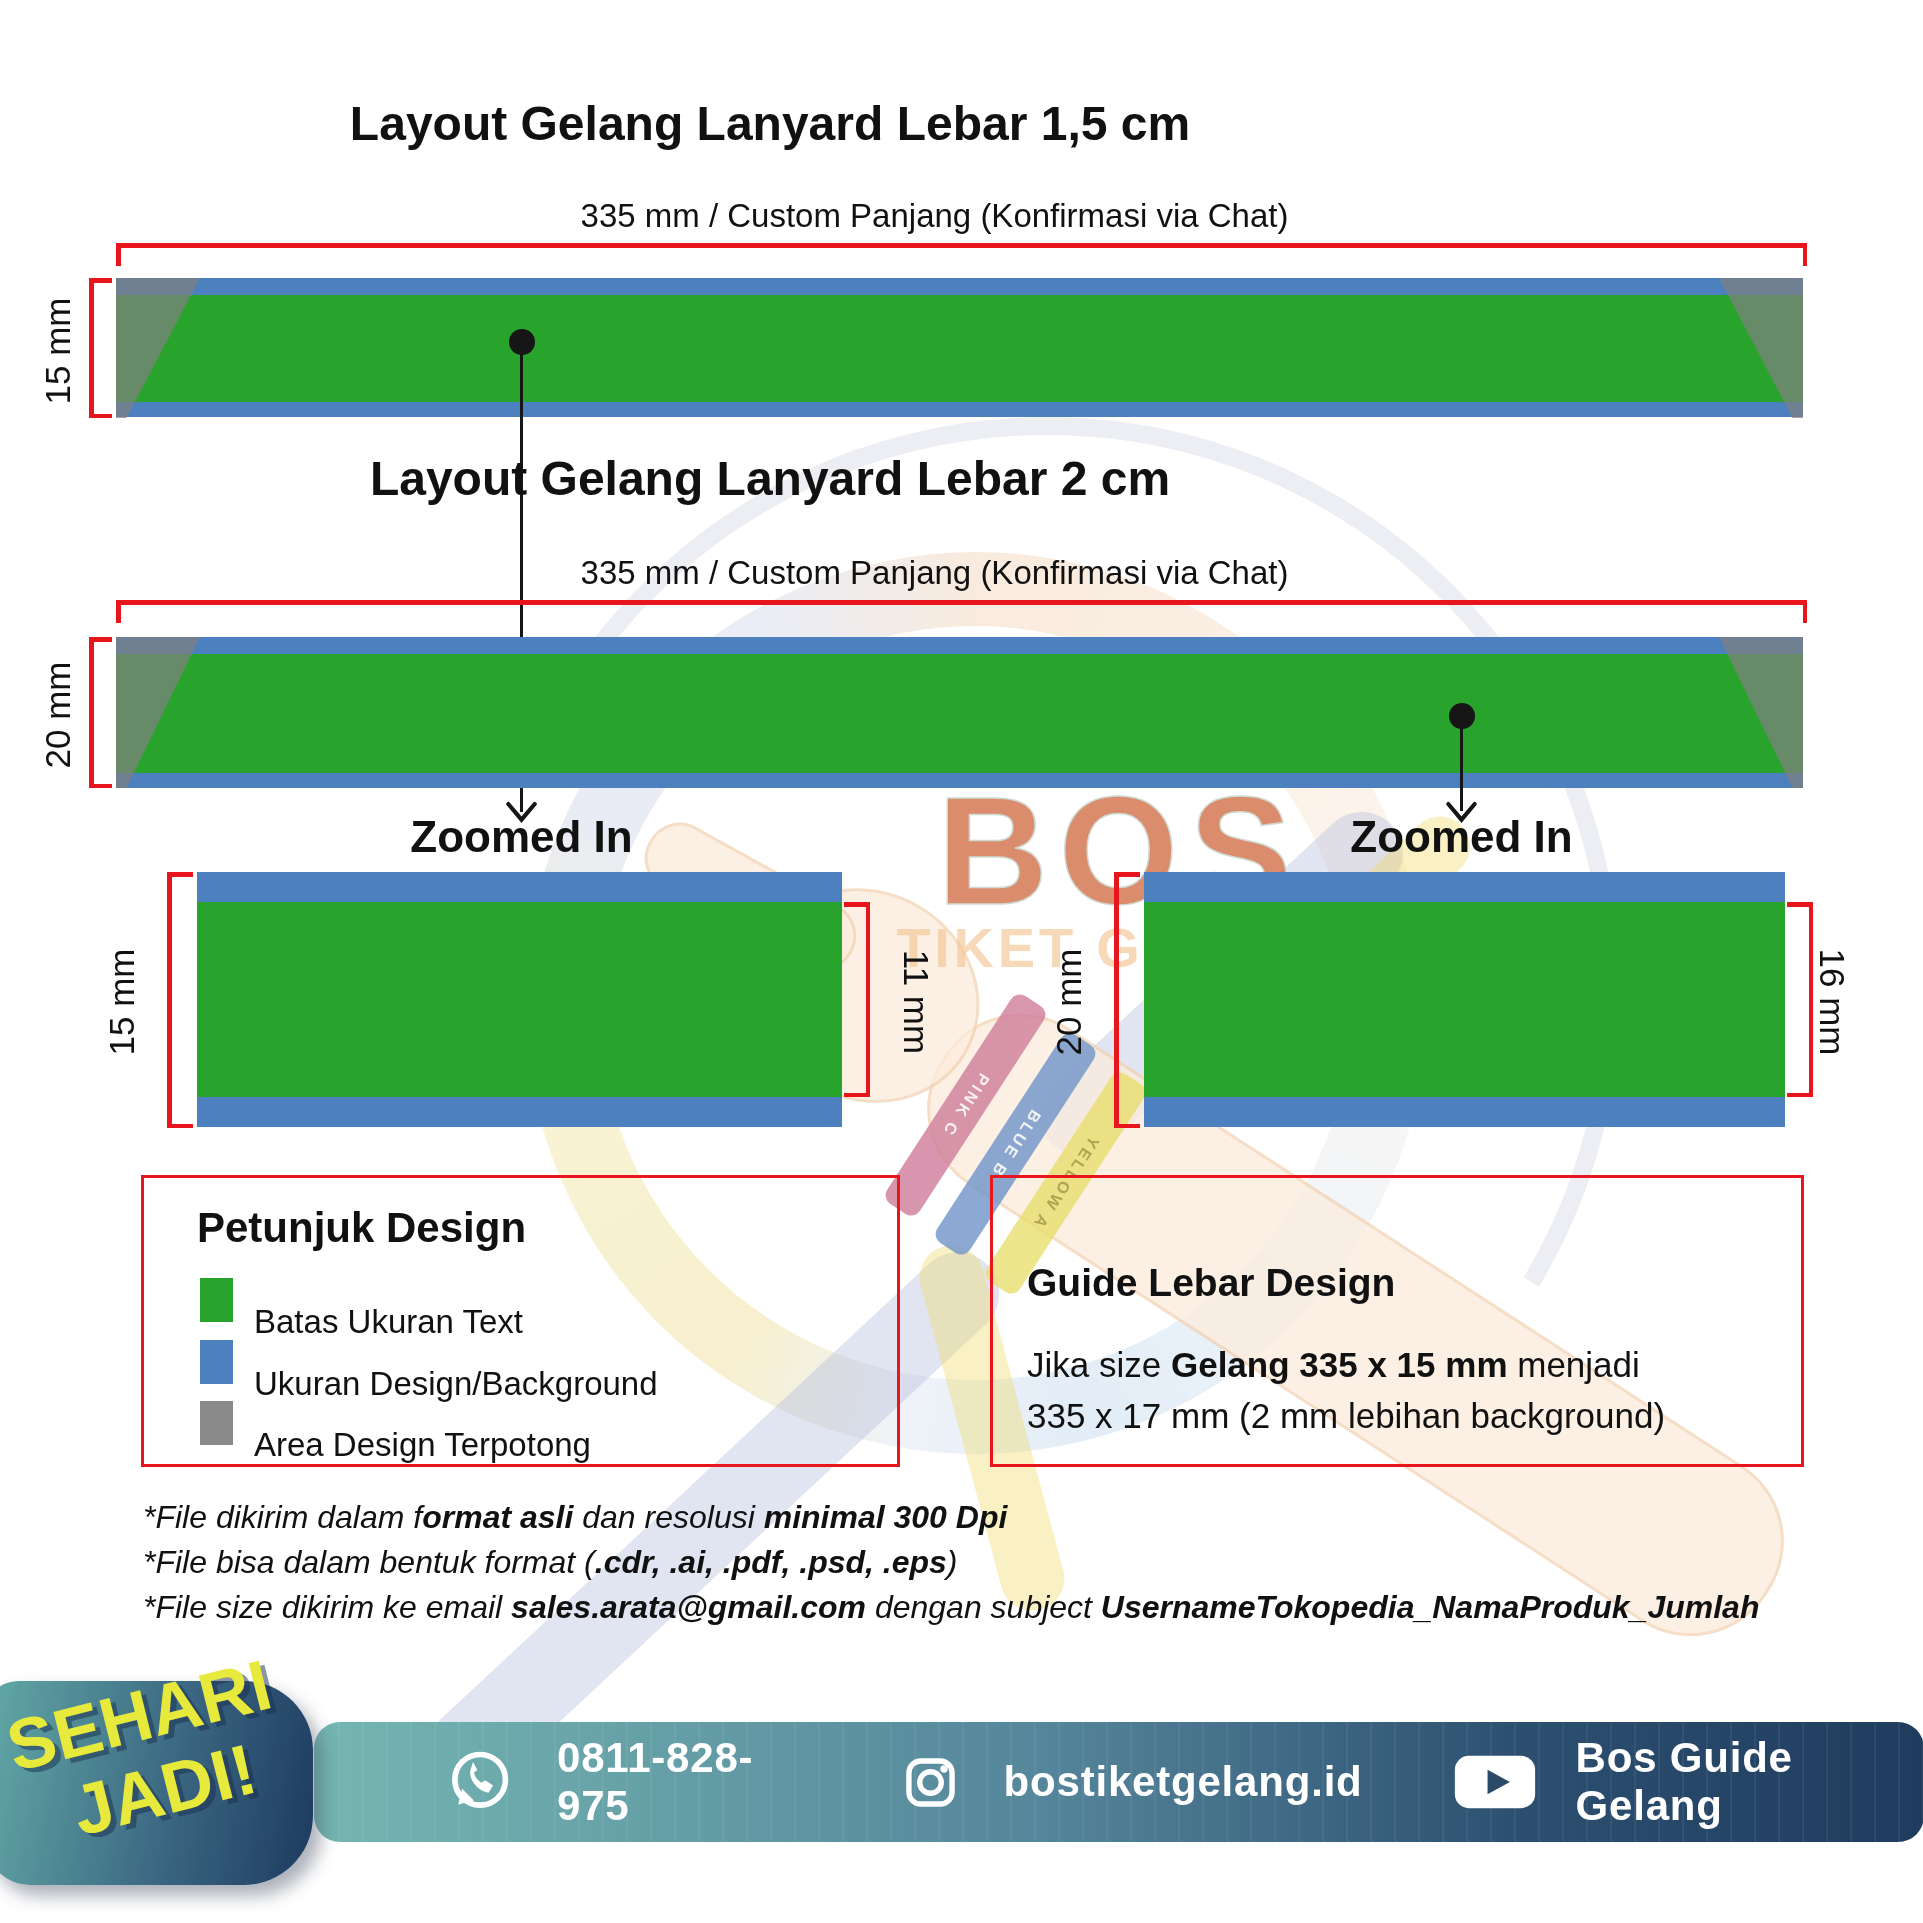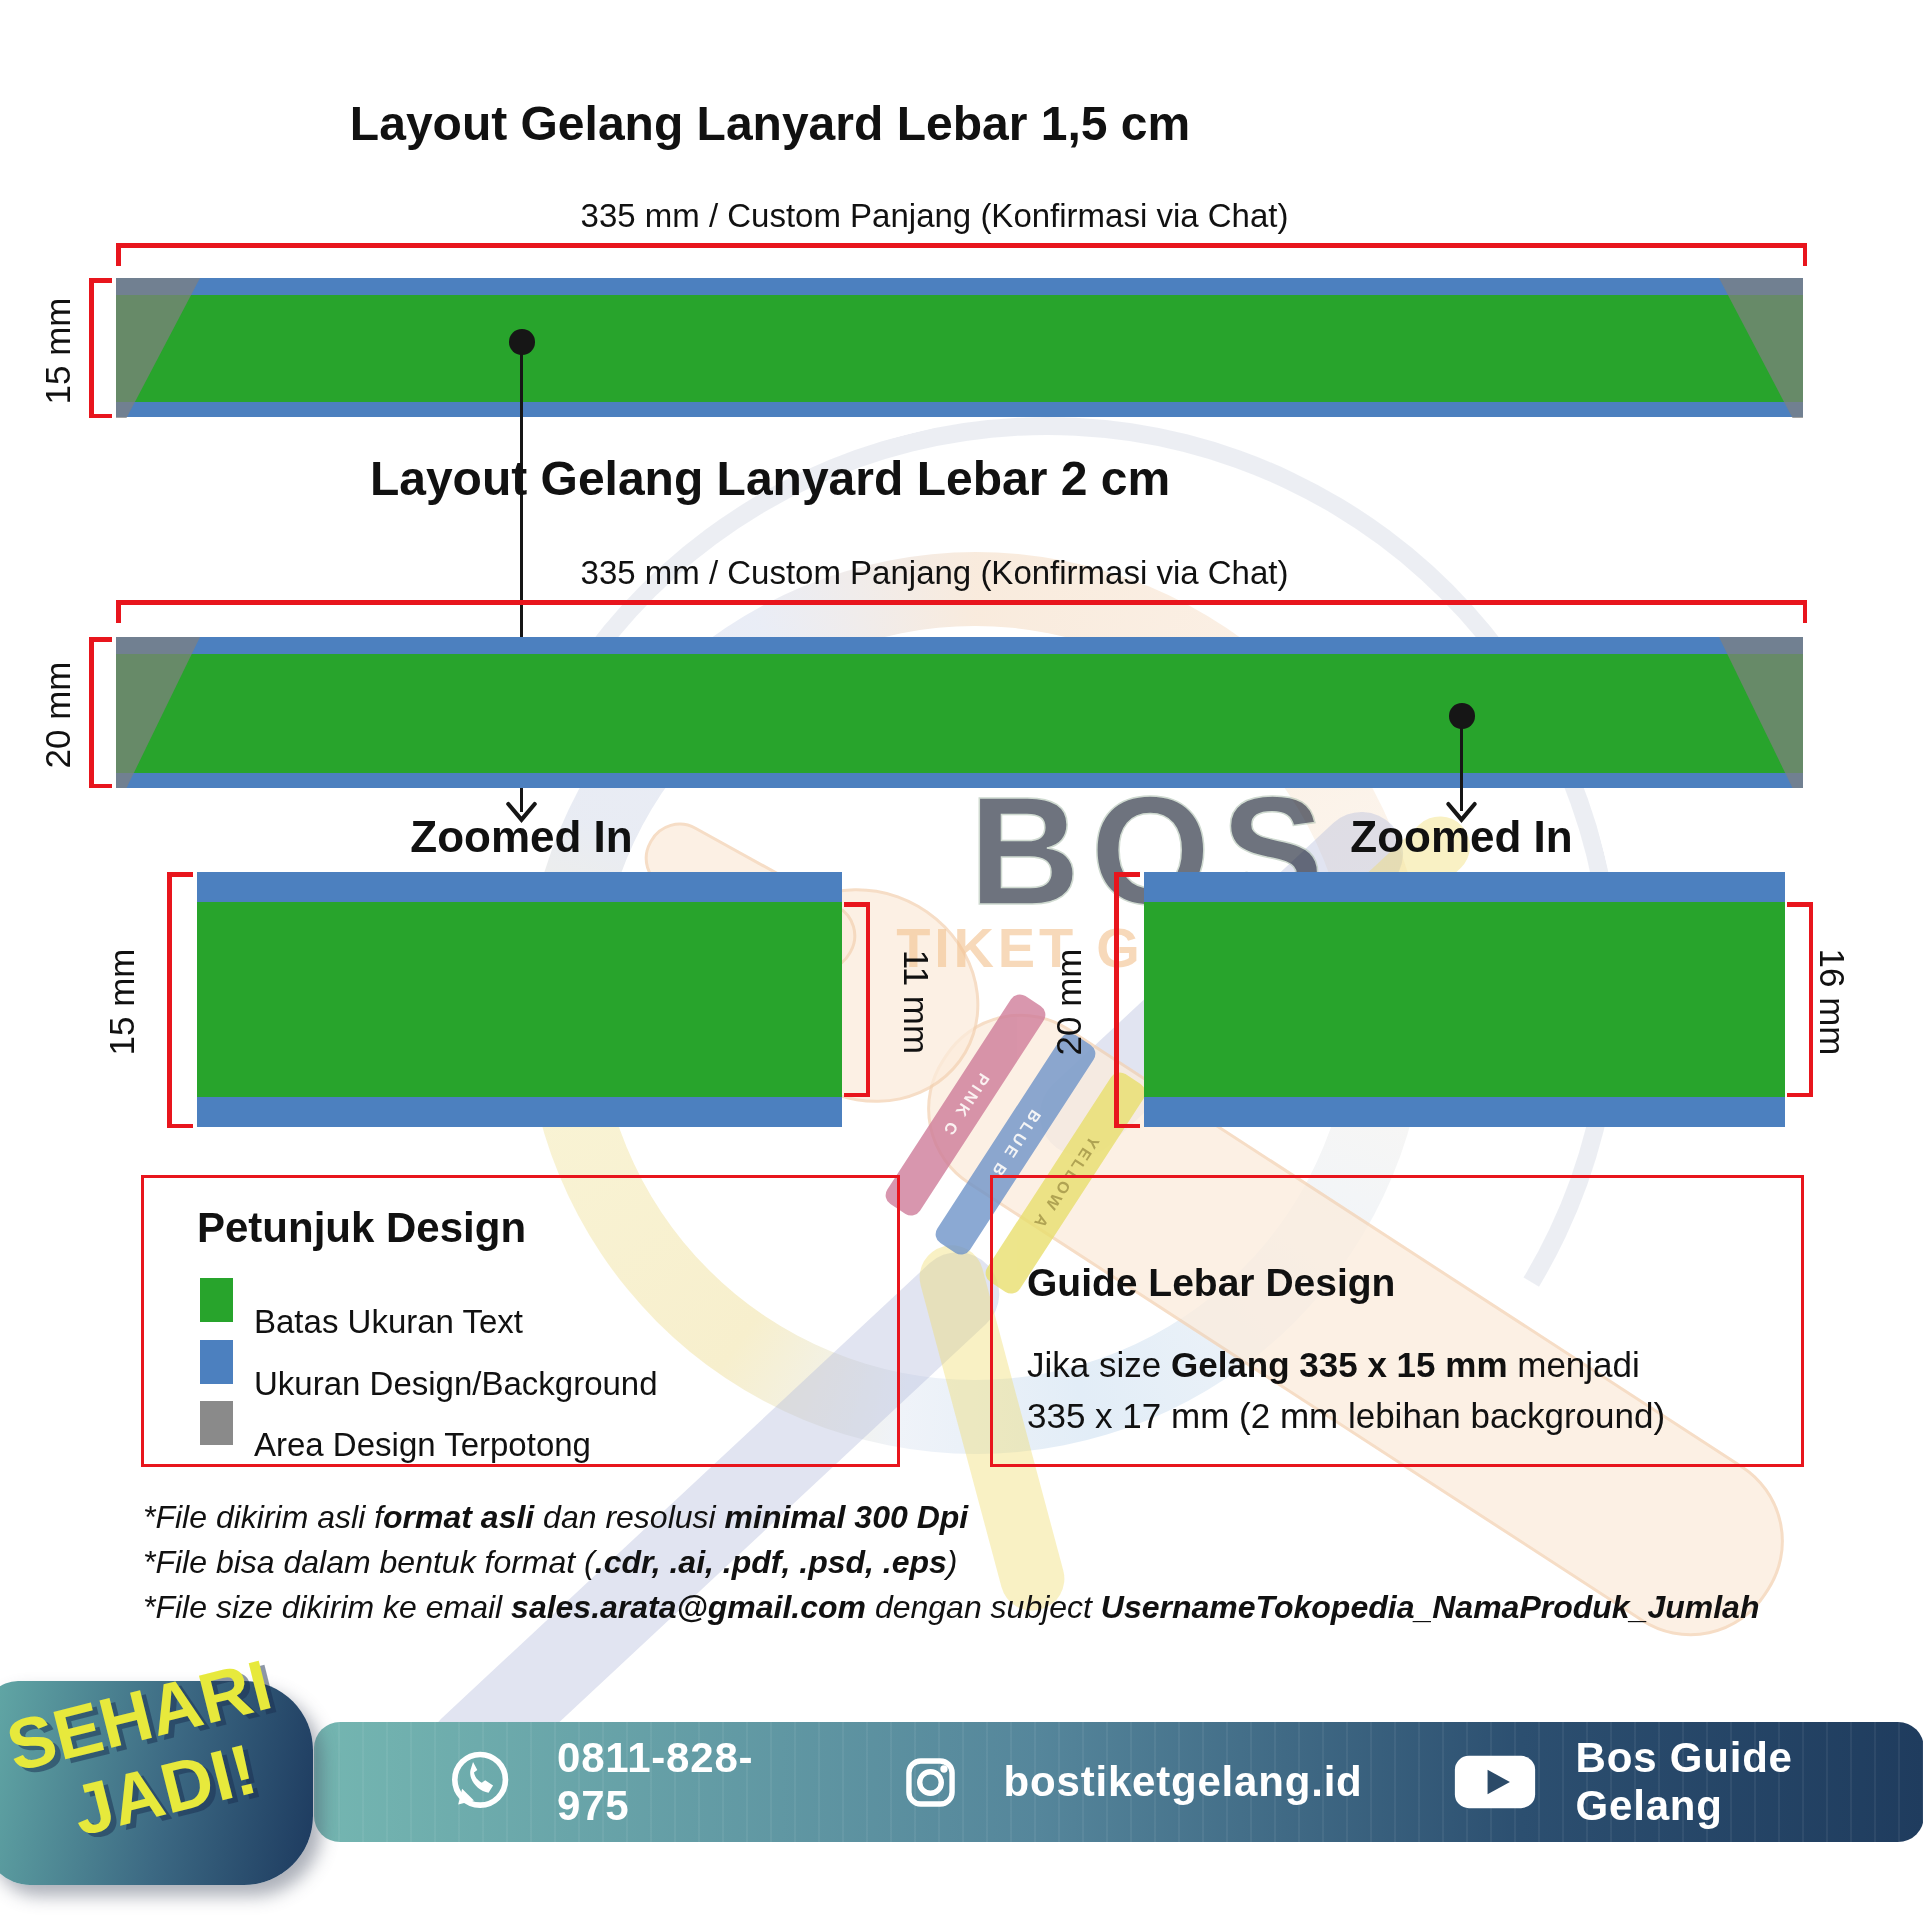--- a/index.html
+++ b/index.html
@@ -19,22 +19,22 @@
     border:18px solid transparent;border-top-color:#d6dbe6;border-right-color:#d6dbe6;
     transform:rotate(-14deg);opacity:.45;}
   .strap{border-radius:45px;}
   .strap-peri{background:#b3bbdd;opacity:.40;}
   .strap-yel{background:#eed964;opacity:.38;}
   .skin{background:#fcecdc;border:3.8px solid #f3d2b3;opacity:.75;}
   .wm-band{border-radius:10.5px;opacity:.8;display:flex;align-items:center;justify-content:center;}
   .wm-band span{writing-mode:vertical-rl;font-size:16px;font-weight:700;letter-spacing:3px;
     color:rgba(255,255,255,.9);}
   .wm-band.yel span{color:rgba(150,136,40,.9);}
-  .wm-bos{left:881px;top:763px;width:541px;text-align:center;font-size:154px;font-weight:900;
-    letter-spacing:10.5px;color:#0f172a;opacity:.6;-webkit-text-stroke:1.5px #b0c2b2;}
+  .wm-bos{left:849px;top:763px;width:541px;text-align:center;font-size:154px;font-weight:900;
+    letter-spacing:10.5px;color:#c2410c;opacity:.6;-webkit-text-stroke:1.5px #b0c2b2;}
   .wm-tkt{left:857px;top:915px;width:541px;text-align:center;font-size:56px;font-weight:900;
     letter-spacing:3.8px;color:#f3c391;opacity:.62;}
 
   
   .z{z-index:2;}
   .h1{width:1540px;text-align:center;font-size:48px;font-weight:800;letter-spacing:0px;}
   .dim{width:1837px;text-align:center;font-size:33px;font-weight:500;padding-left:16px;}
   .red{background:#e8151d;}
   .band{left:116px;width:1687px;overflow:hidden;}
   .band .strip-b{background:#4c80bf;width:100%;}
@@ -228,21 +228,21 @@
       <div class="abs leg-label" style="left:54px;top:4.5px;white-space:nowrap;">Area Design Terpotong</div>
     </div>
   </div>
 
   <div class="abs z rbox" style="left:990px;top:1175px;width:808px;height:286px;">
     <div class="abs guide-title" style="left:34px;top:83px;">Guide Lebar Design</div>
     <div class="abs guide-line" style="left:34px;top:167px;white-space:nowrap;"><span>Jika size </span><b>Gelang 335 x 15 mm</b><span> menjadi</span></div>
     <div class="abs guide-line" style="left:34px;top:218px;white-space:nowrap;">335 x 17 mm (2 mm lebihan background)</div>
   </div>
 
-  <div class="abs z note" style="top:1499px;"><span>*File dikirim asli f</span><b>ormat asli</b><span> dan resolusi </span><b>minimal 300 Dpi</b></div>
+  <div class="abs z note" style="top:1499px;"><span>*File dikirim dalam f</span><b>ormat asli</b><span> dan resolusi </span><b>minimal 300 Dpi</b></div>
   <div class="abs z note" style="top:1544px;"><span>*File bisa dalam bentuk format (</span><b>.cdr, .ai, .pdf, .psd, .eps</b><span>)</span></div>
   <div class="abs z note" style="top:1589px;"><span>*File size dikirim ke email </span><b>sales.arata@gmail.com</b><span> dengan subject </span><b>UsernameTokopedia_NamaProduk_Jumlah</b></div>
 
   <div class="abs z bar">
     <span class="icon" style="margin-left:129px;">
       <svg width="72" height="72" viewBox="0 0 64 64">
         <circle cx="33" cy="30" r="22.5" fill="none" stroke="#fff" stroke-width="5"></circle>
         <path d="M13.5 52 L17 38 L27.5 48.5 Z" fill="#fff"></path>
         <path d="M24.5 21c-2.2 8.5 6.5 19.5 16 20.5l4-6.5-7-4.5-3 2.2c-4-2.2-6-5.2-7-9.2l3-2.2-3.8-7z" fill="#fff"></path>
       </svg>

